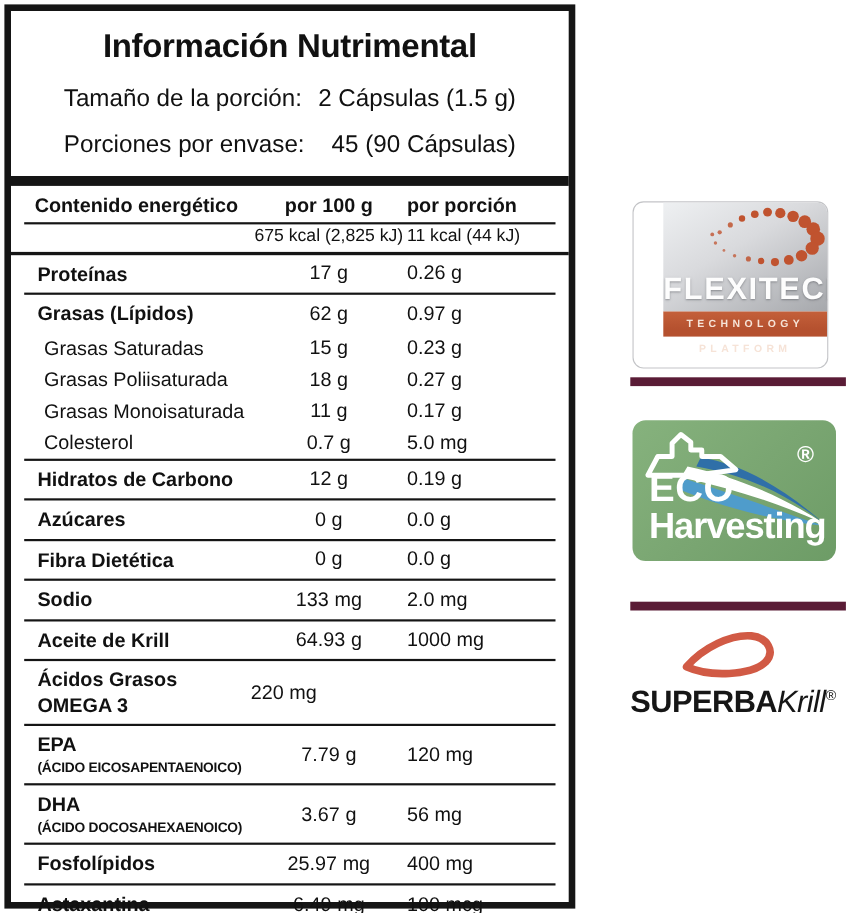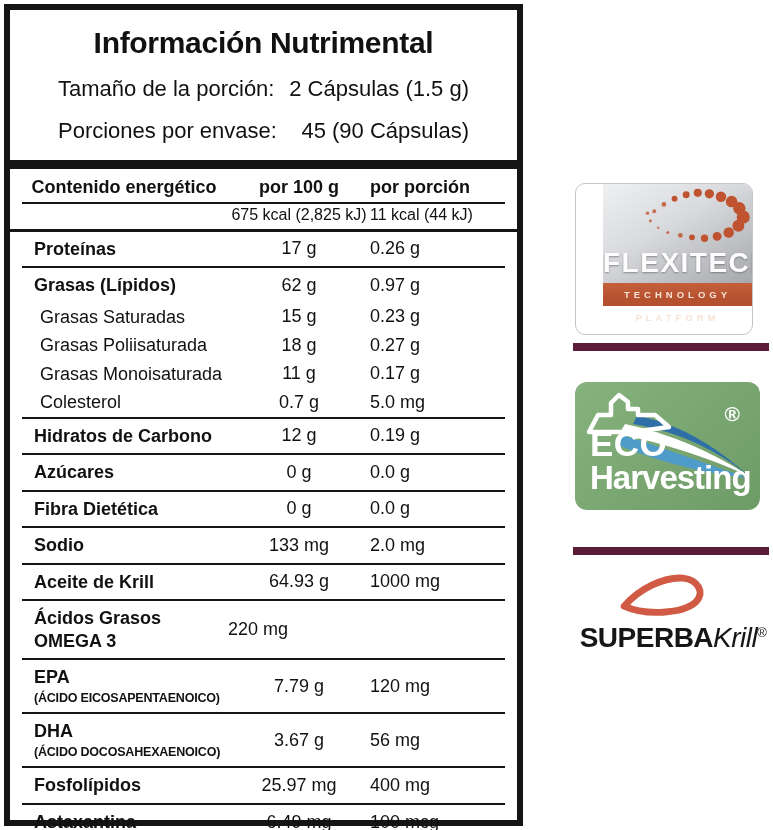--- a/index.html
+++ b/index.html
@@ -54,21 +54,21 @@
   .hdivider{position:absolute;left:573px;width:196px;height:8px;background:var(--divider);}
   .d1{top:343px;} .d2{top:547px;}
   .eco{
     position:absolute;left:575px;top:382px;width:185px;height:128px;border-radius:12px;overflow:hidden;
     background:linear-gradient(135deg,#86b27d 0%,var(--eco-green) 55%,#6d9c66 100%);
   }
   .eco-art{position:absolute;left:0;top:0;width:185px;height:128px;}
   .eco-reg{position:absolute;right:20px;top:20px;color:#fff;font-size:21px;font-weight:bold;}
   .eco-l1{position:absolute;left:15px;top:42px;color:#fff;font-weight:bold;font-size:35px;letter-spacing:0.5px;}
   .eco-l2{position:absolute;left:15px;top:77px;color:#fff;font-weight:bold;font-size:33px;letter-spacing:-1px;}
-  .superba{position:absolute;left:573px;top:573px;width:200px;text-align:center;}
+  .superba{position:absolute;left:573px;top:573px;width:200px;}
   .drop{display:block;width:92px;height:46px;margin:0 auto;transform:translateX(-9px) rotate(-4deg);}
   .superba-text{margin-top:3px;font-size:28px;color:#161616;letter-spacing:-0.5px;white-space:nowrap;}
   .sw1{font-weight:bold;}
   .sw2{font-style:italic;font-weight:normal;}
   .sreg{font-size:13px;vertical-align:super;}
 </style>
 </head>
 <body>
 
 <div class="panel">

